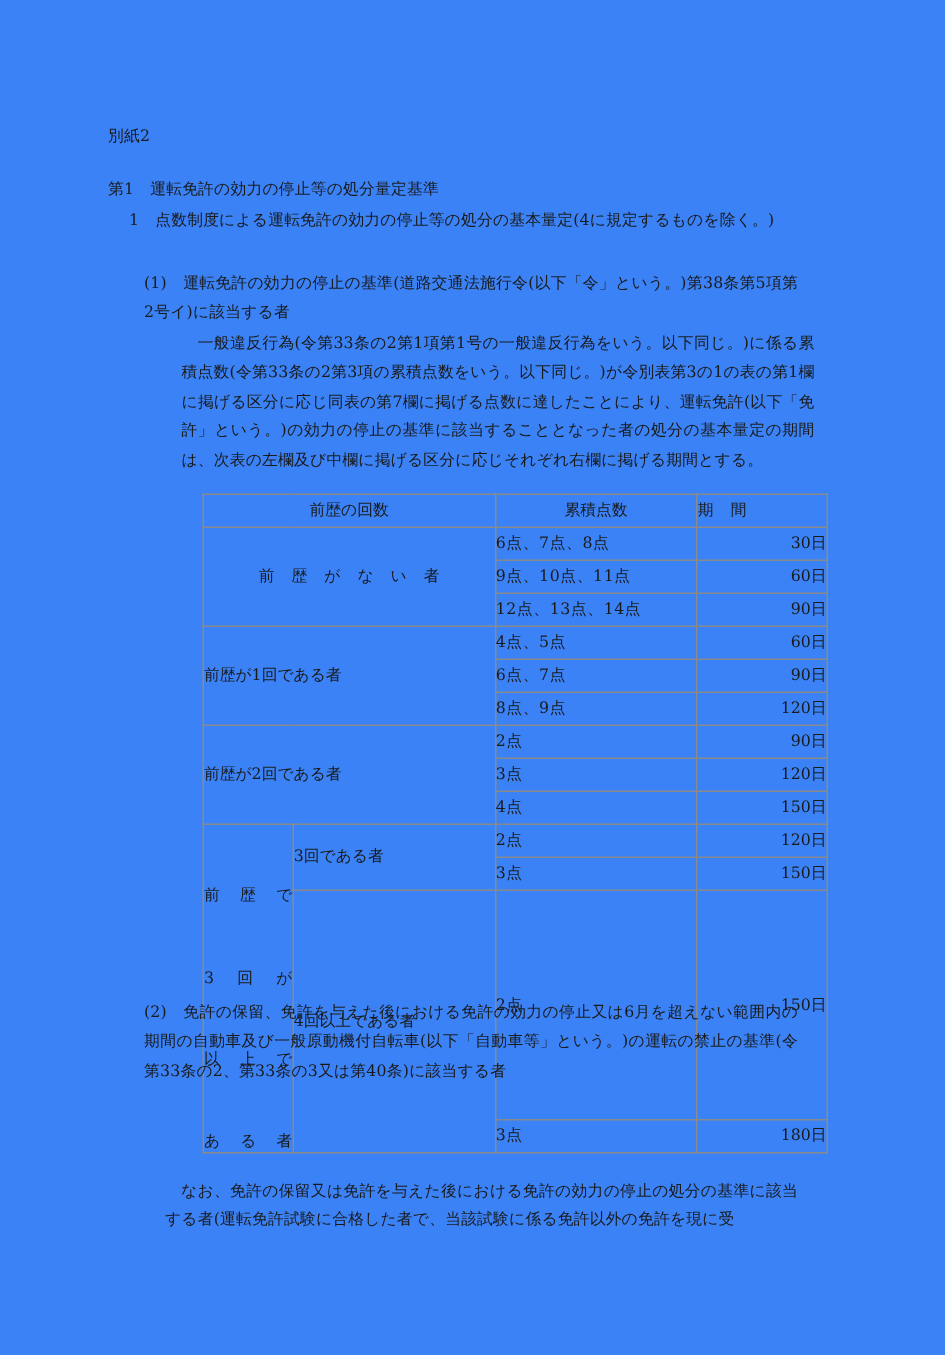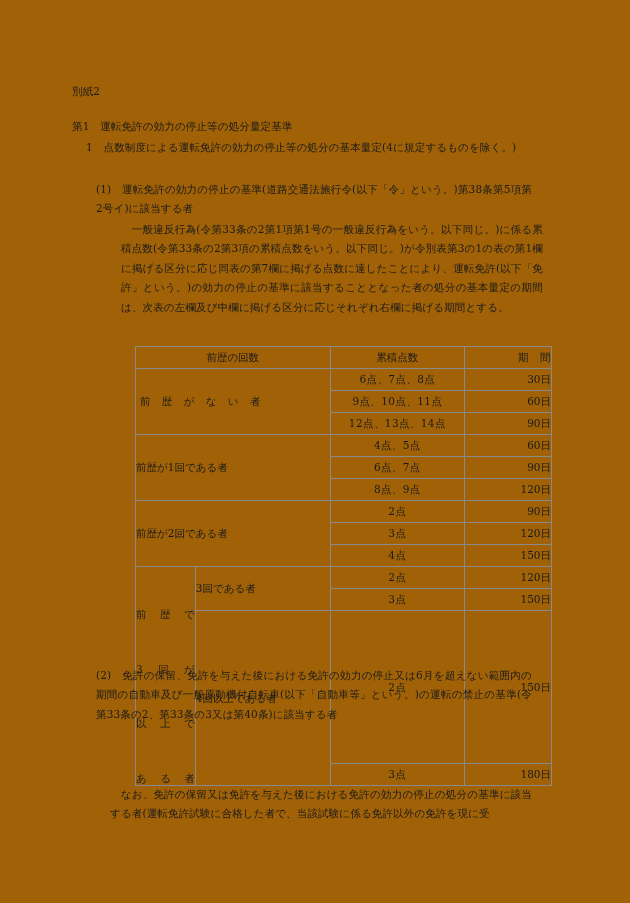--- a/index.html
+++ b/index.html
@@ -13,21 +13,21 @@
     position: relative;
     font-family: "DejaVu Serif", "Liberation Serif", serif;
     color: #1a1a1a;
     -webkit-font-smoothing: antialiased;
   }
   .page {
     position: absolute;
     left: 0; top: 0;
     width: 630px;
     height: 903px;
-    background: #a16207;
+    background: #3b82f6;
     overflow: hidden;
   }
 
   
   .tx {
     position: absolute;
     font-size: 10.5px;
     line-height: 19.4px;
     letter-spacing: 0.15px;
     white-space: pre-wrap;
@@ -40,43 +40,43 @@
   .para-1      { left: 96px;  top: 180px; width: 436px; }
   .para-body   { left: 110px; top: 220px; width: 422px; margin-left: 11px; }
   .para-2      { left: 96px;  top: 666px; width: 436px; }
   .para-2b     { left: 110px; top: 726px; width: 422px; }
   .para-2c     { left: 110px; top: 785px; width: 422px; }
 
   
   .tbl-wrap {
     position: absolute;
     left: 135px;
-    top: 346px;
+    top: 329px;
     width: 466px;
   }
   table.ranking {
     border-collapse: collapse;
     width: 417px;
     font-size: 10.5px;
     line-height: 1.25;
   }
   table.ranking td, table.ranking th {
     border: 1px solid #8a8a8a;
     padding: 0;
     height: 21px;
     font-weight: normal;
     color: #1a1a1a;
     vertical-align: middle;
   }
   th.h-prev   { text-align: center; }
   th.h-pts    { text-align: center; }
-  th.h-term   { text-align: right; letter-spacing: 0.5px; }
+  th.h-term   { text-align: left; letter-spacing: 0.5px; }
   td.c-label  { text-align: left; }
-  td.c-label-sp { letter-spacing: 4px; text-indent: 4px; }
-  td.c-pts    { text-align: center;  padding-left: 27px; letter-spacing: 0.4px; }
+  td.c-label-sp { text-align: center; letter-spacing: 4px; text-indent: 4px; }
+  td.c-pts    { text-align: left;  padding-left: 27px; letter-spacing: 0.4px; }
   td.c-term   { text-align: right; }
   td.c-sub    { text-align: left; }
   td.c-vert   {
     text-align: justify;
     text-align-last: justify;
     padding: 2px 7px;
     font-size: 10.5px;
     line-height: 14.6px;
     vertical-align: middle;
   }

